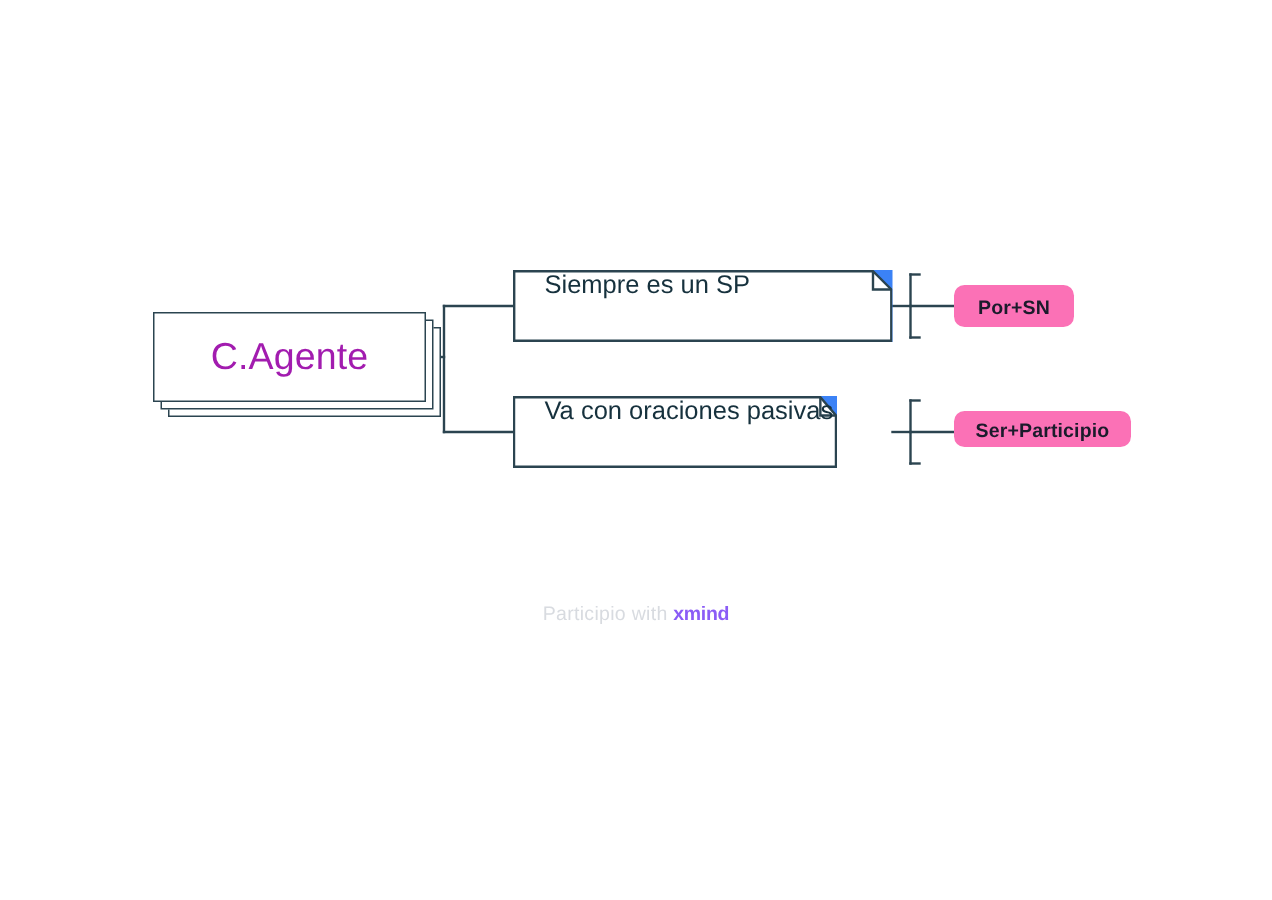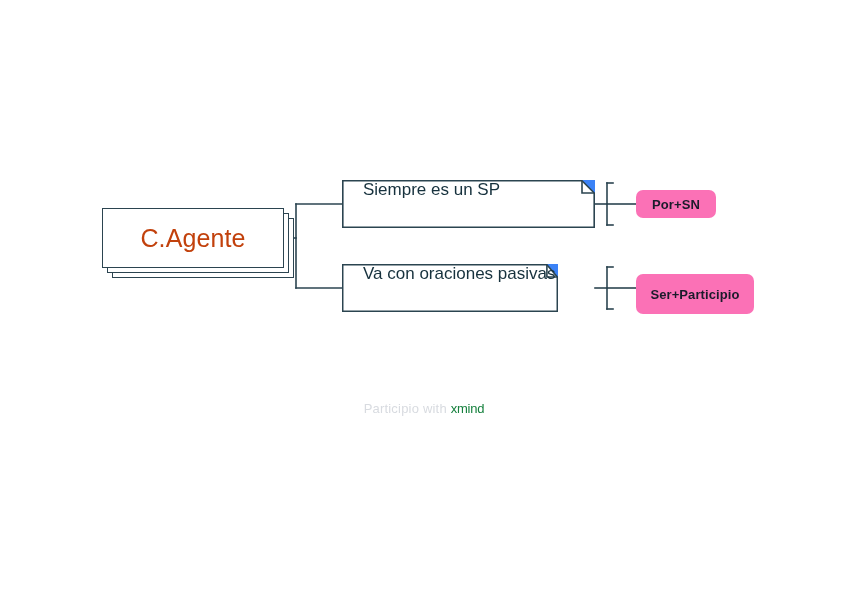--- a/index.html
+++ b/index.html
@@ -112,37 +112,37 @@
     justify-content: center;
   }
   .pill-label {
     font-size: 13px;
     font-weight: 700;
     color: #1b1b2b;
     white-space: nowrap;
     letter-spacing: 0.1px;
   }
   #leaf-0 { left: 636px; top: 190px; width: 80px;  height: 28px; }
-  #leaf-1 { left: 636px; top: 274px; width: 118px; height: 40px; }
+  #leaf-1 { left: 636px; top: 274px; width: 118px; height: 24px; }
 
   
   .watermark {
     position: absolute;
     left: 0;
     top: 401px;
     width: 848px;
     text-align: center;
     font-size: 13px;
     color: #d8dbe0;
     letter-spacing: 0.2px;
     user-select: none;
   }
   .watermark .brand {
-    font-weight: 400;
-    color: #15803d;
+    font-weight: 700;
+    color: #8b5cf6;
     letter-spacing: -0.2px;
   }
 </style>
 </head>
 <body style="background: rgb(255, 255, 255);">
 
 <div id="canvas">
 
   <svg id="connectors" viewBox="0 0 848 600" xmlns="http://www.w3.org/2000/svg">
     <g fill="none" stroke="#2b4450" stroke-width="1.6" stroke-linecap="square">
@@ -166,21 +166,21 @@
       <path d="M 607 267 L 613 267"></path>
       <path d="M 607 309 L 613 309"></path>
       <path d="M 607 288 L 636 288"></path>
     </g>
   </svg>
 
   <div class="root-node">
     <div class="root-layer back2" style="border-color: rgb(43, 68, 80);"></div>
     <div class="root-layer back1" style="border-color: rgb(43, 68, 80);"></div>
     <div class="root-layer front" style="border-color: rgb(43, 68, 80);">
-      <span class="root-label" style="color: #c2410c;">C.Agente</span>
+      <span class="root-label" style="color: #a21caf;">C.Agente</span>
     </div>
   </div>
 
   <div class="note-node" id="child-0">
     <svg class="note-shape" viewBox="0 0 253 48" preserveAspectRatio="none" xmlns="http://www.w3.org/2000/svg">
       <path d="M 0.8 0.8 L 240 0.8 L 252.2 13 L 252.2 47.2 L 0.8 47.2 Z" fill="#ffffff" stroke="#2b4450" stroke-width="1.6" vector-effect="non-scaling-stroke"></path>
       <path d="M 240 0.8 L 240 13 L 252.2 13" fill="none" stroke="#2b4450" stroke-width="1.6" vector-effect="non-scaling-stroke"></path>
     </svg>
     <span class="note-label" style="color: rgb(22, 49, 61);">Siempre es un SP</span>
   </div>

